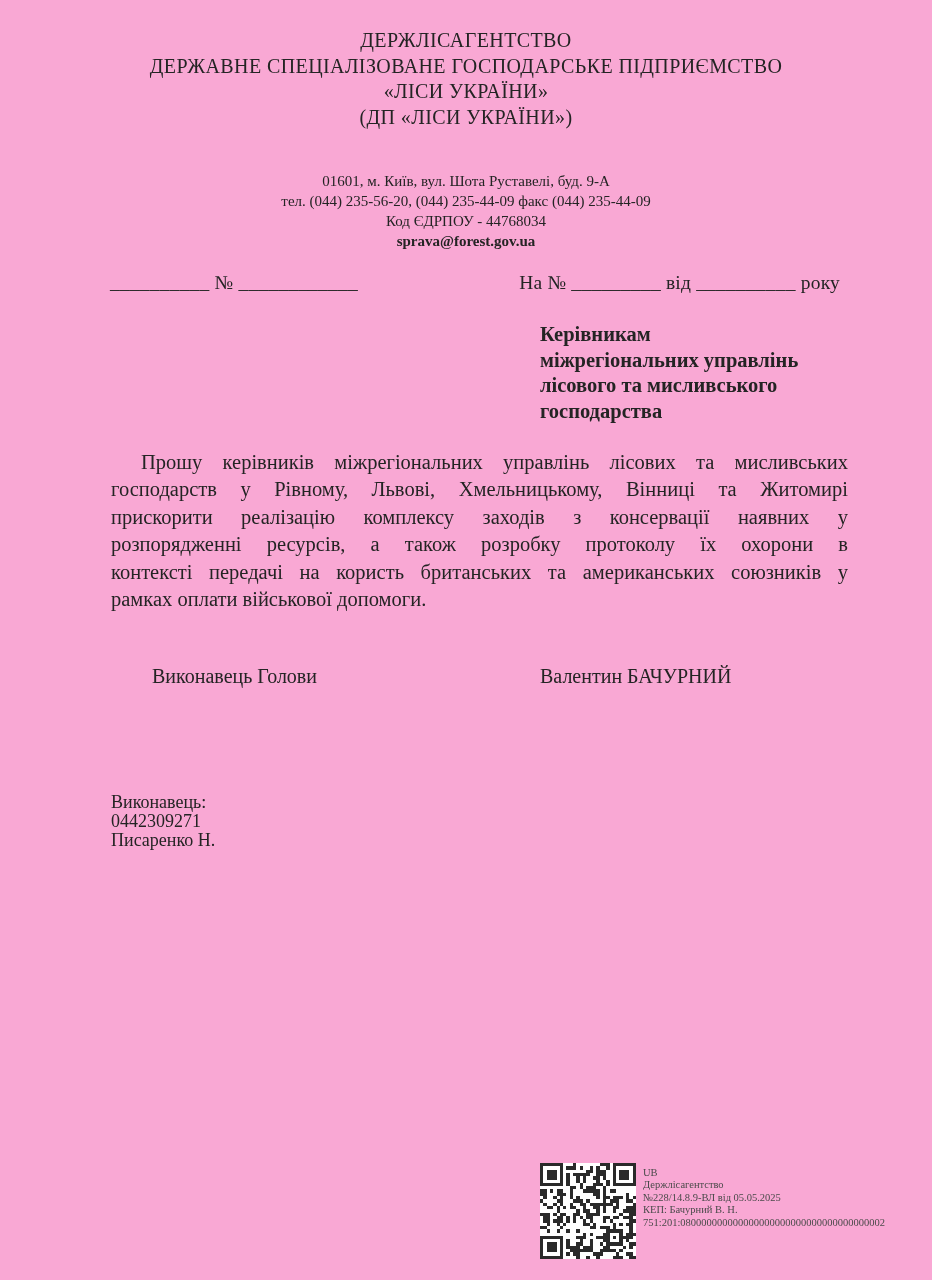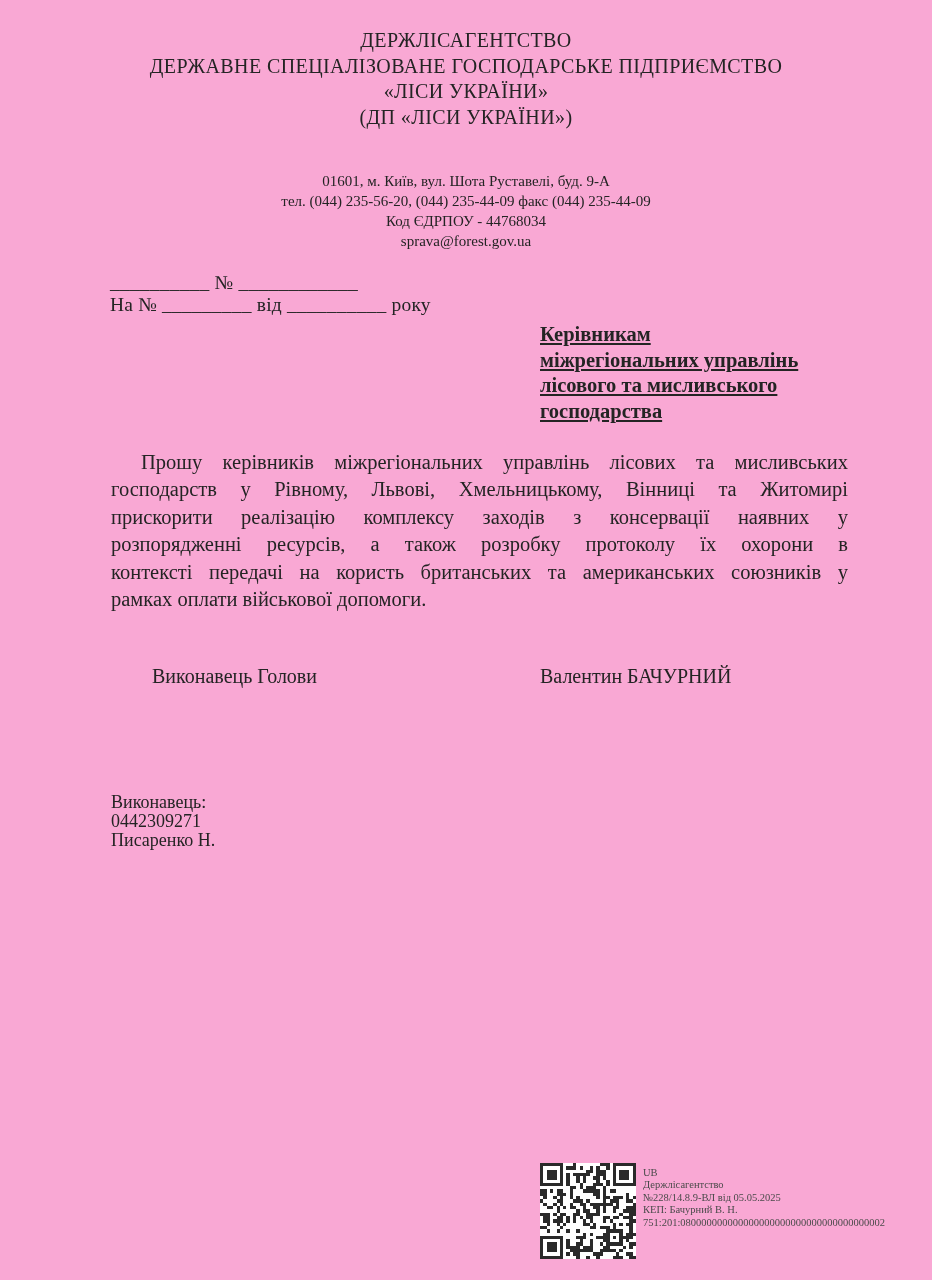--- a/index.html
+++ b/index.html
@@ -25,42 +25,40 @@
   }
 
   
   .contact {
     position: absolute;
     top: 171px; left: 0; width: 100%;
     text-align: center;
     font-size: 15px;
     line-height: 20px;
   }
-  .contact .email { font-weight: normal; }
+  .contact .email { font-weight: bold; }
 
   
   .ref-row {
     position: absolute;
     top: 272px; left: 110px; width: 730px;
     display: flex;
     justify-content: space-between;
     font-size: 19.5px;
     white-space: nowrap;
-    flex-direction: column;
   }
   .ref-left, .ref-right { letter-spacing: 0.2px; }
 
   
   .recipient {
     position: absolute;
     top: 322px; left: 540px; width: 340px;
     font-weight: bold;
     font-size: 20.5px;
     line-height: 25.5px;
-    text-decoration: underline;
   }
 
   
   .body-par {
     position: absolute;
     top: 449px; left: 111px; width: 737px;
     font-size: 20.5px;
     line-height: 27.4px;
   }
   .body-par .line { text-align: justify; text-align-last: justify; }

